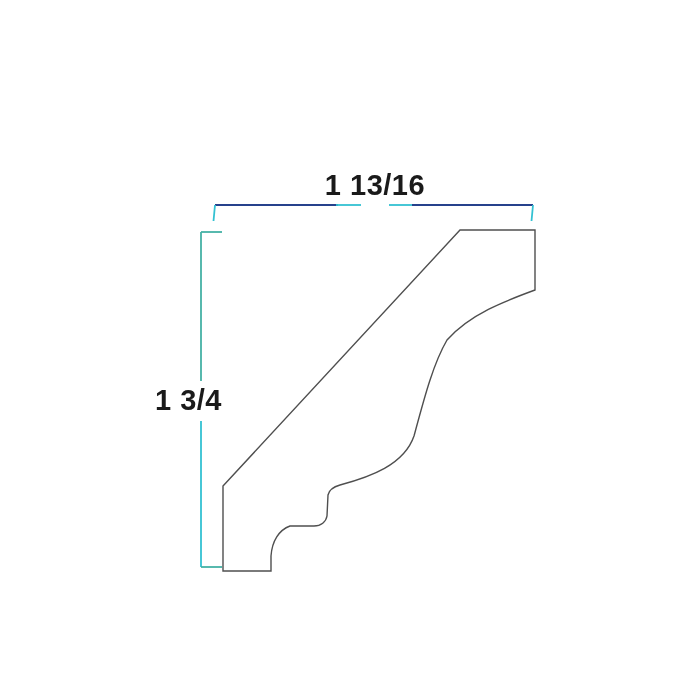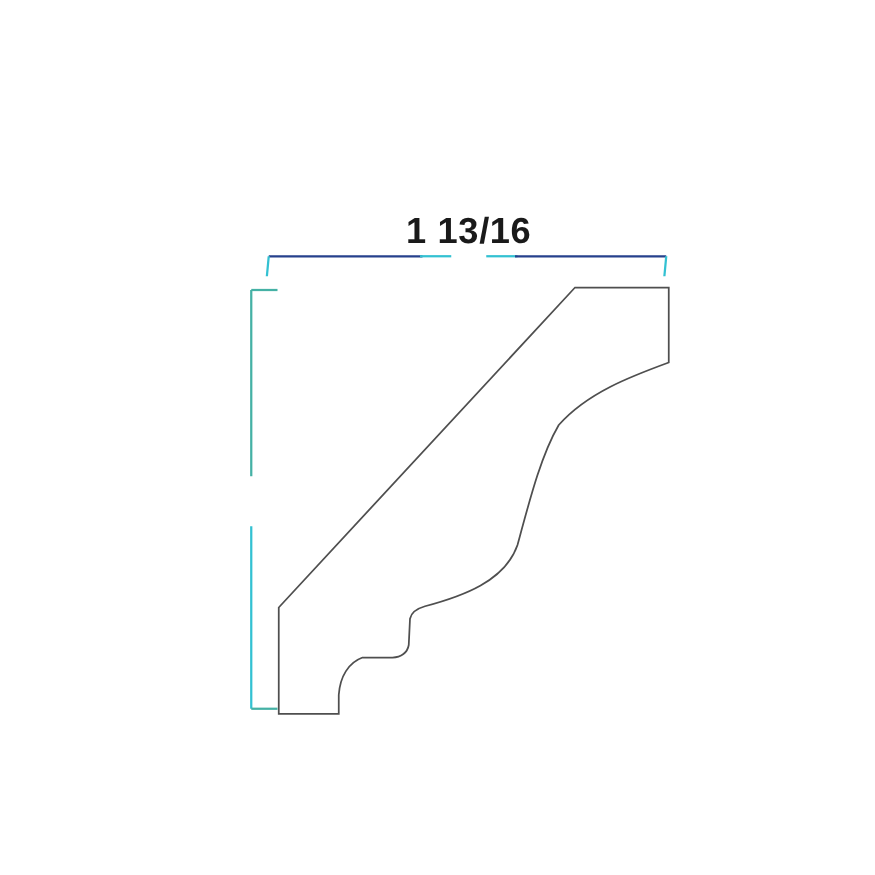--- a/index.html
+++ b/index.html
@@ -70,14 +70,15 @@
     <path class="dim-line" d="M533 181 L531.5 197" stroke="#33c1d2"></path>
 
     <path class="dim-line" d="M201 208 L201 357" stroke="#45b1a5"></path>
     <path class="dim-line" d="M201 397 L201 543" stroke="#33c1d2"></path>
     <path class="dim-line" d="M201 208 L222 208" stroke="#45b1a5"></path>
     <path class="dim-line" d="M201 543 L222 543" stroke="#45b1a5"></path>
   </svg>
 
   <div class="dim-label width">1 13/16</div>
 
+  <div class="dim-label height">1 3/4</div>
 
 </div>
 
 </body></html>

